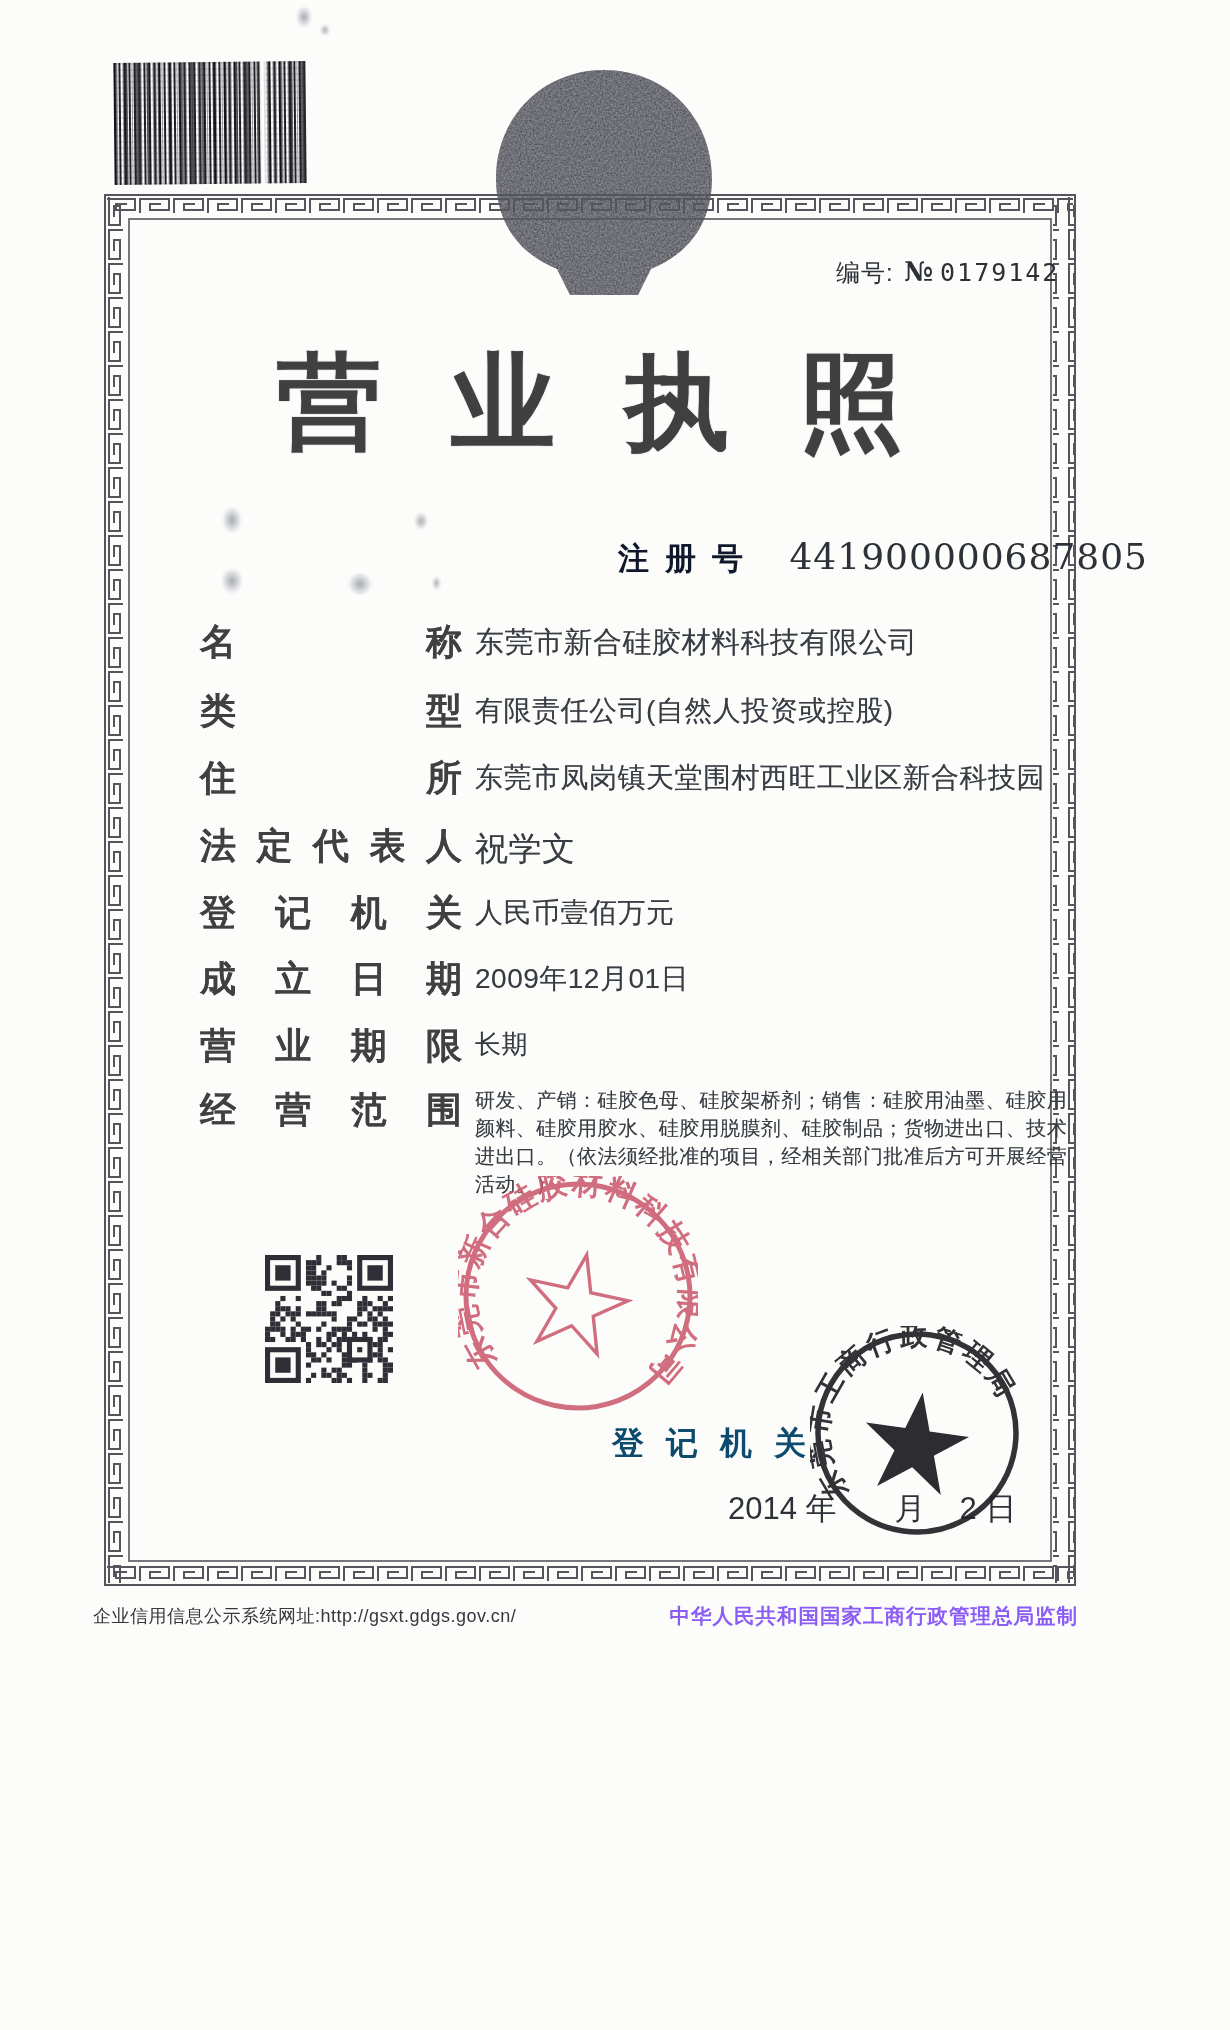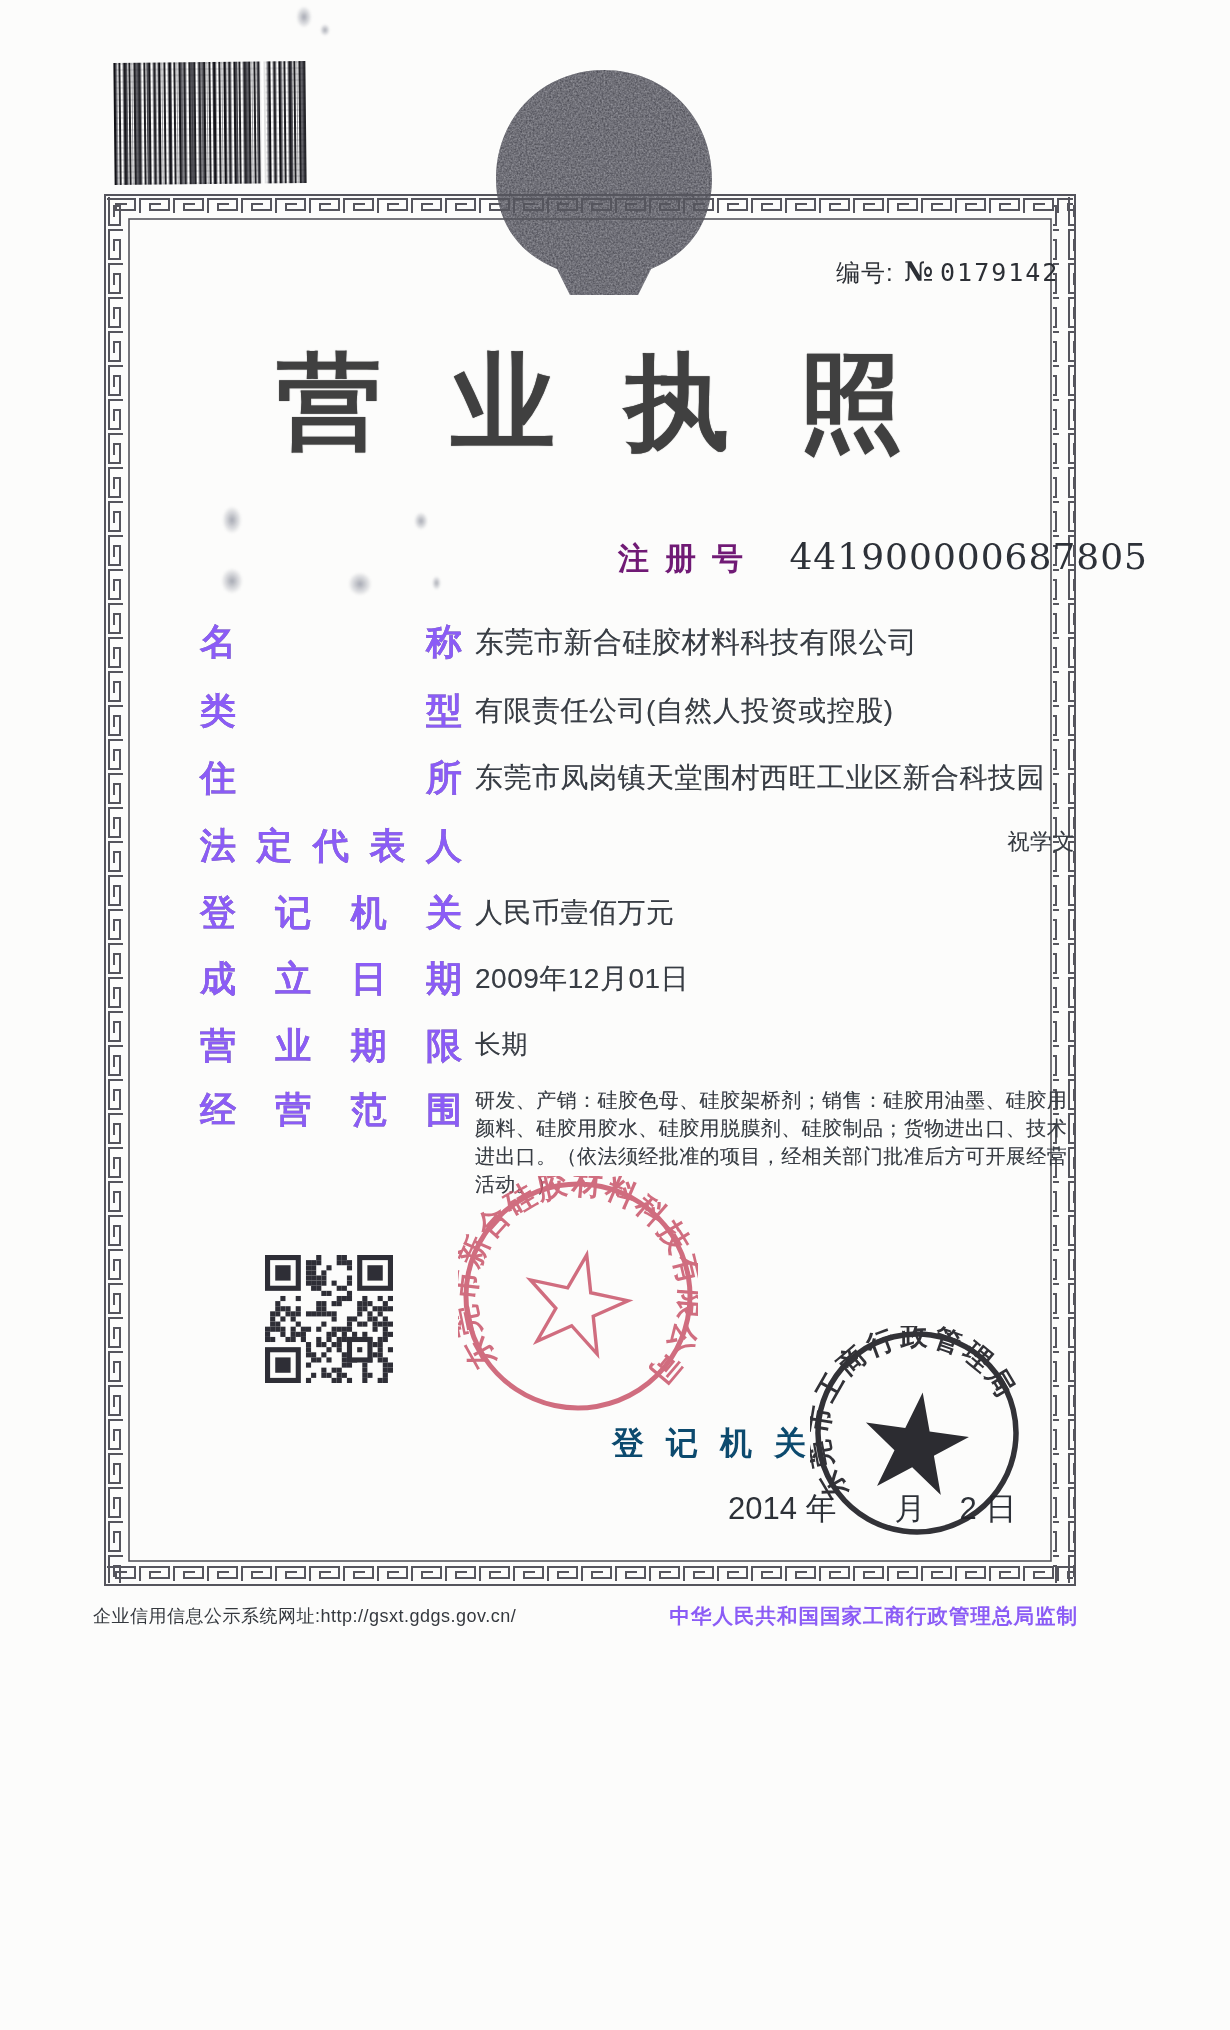--- a/index.html
+++ b/index.html
@@ -32,29 +32,29 @@
     font-family:"DejaVu Sans", sans-serif;
     text-shadow:0 0 1px rgba(20,20,20,.7);
     white-space:nowrap;
   }
 
   .serial{left:836px;top:256px;font-size:24px;color:#2c2f35;letter-spacing:1px;white-space:nowrap;}
   .serial .nosign{font-family:"DejaVu Serif", serif;font-weight:bold;font-size:27px;margin:0 6px 0 10px;}
   .serial .digits{font-family:"DejaVu Sans Mono", monospace;font-size:25px;letter-spacing:2px;}
 
   .regline{left:618px;top:536px;white-space:nowrap;}
-  .regline .reglabel{font-size:31px;letter-spacing:16px;color:#701a75;font-weight:600;}
+  .regline .reglabel{font-size:31px;letter-spacing:16px;color:#0f172a;font-weight:600;}
   .regline .regno{font-family:"DejaVu Serif", serif;font-size:36px;color:#2d3138;margin-left:26px;letter-spacing:1px;}
 
   
   .fields{left:200px;top:0;width:880px;height:100%;}
   .frow{position:absolute;left:0;width:880px;}
   .field-label{
     position:absolute;left:0;top:0;width:262px;
-    font-size:36px;font-weight:600;color:#8b5cf6;
+    font-size:36px;font-weight:600;color:#404040;
     text-align:justify;text-align-last:justify;
     text-shadow:0 0 .6px rgba(40,40,45,.6);
   }
   .field-value{
     position:absolute;left:275px;top:5px;width:600px;
     font-size:28px;color:#383d44;letter-spacing:.5px;
     text-shadow:0 0 .5px rgba(55,60,66,.45);
   }
   .frow.scope .field-value{
     font-size:20px;line-height:28px;letter-spacing:.3px;top:2px;width:592px;text-align:justify;font-family:Liberation Mono, monospace;
@@ -148,21 +148,21 @@
     <div class="frow" style="top:687px;">
       <div class="field-label">类型</div>
       <div class="field-value">有限责任公司(自然人投资或控股)</div>
     </div>
     <div class="frow" style="top:754px;">
       <div class="field-label">住所</div>
       <div class="field-value">东莞市凤岗镇天堂围村西旺工业区新合科技园</div>
     </div>
     <div class="frow" style="top:822px;">
       <div class="field-label">法定代表人</div>
-      <div class="field-value" style="font-size:22px;text-align:right;">祝学文</div>
+      <div class="field-value" style="font-size:33px;">祝学文</div>
     </div>
     <div class="frow" style="top:889px;">
       <div class="field-label">登记机关</div>
       <div class="field-value">人民币壹佰万元</div>
     </div>
     <div class="frow" style="top:955px;">
       <div class="field-label">成立日期</div>
       <div class="field-value">2009年12月01日</div>
     </div>
     <div class="frow" style="top:1022px;">

